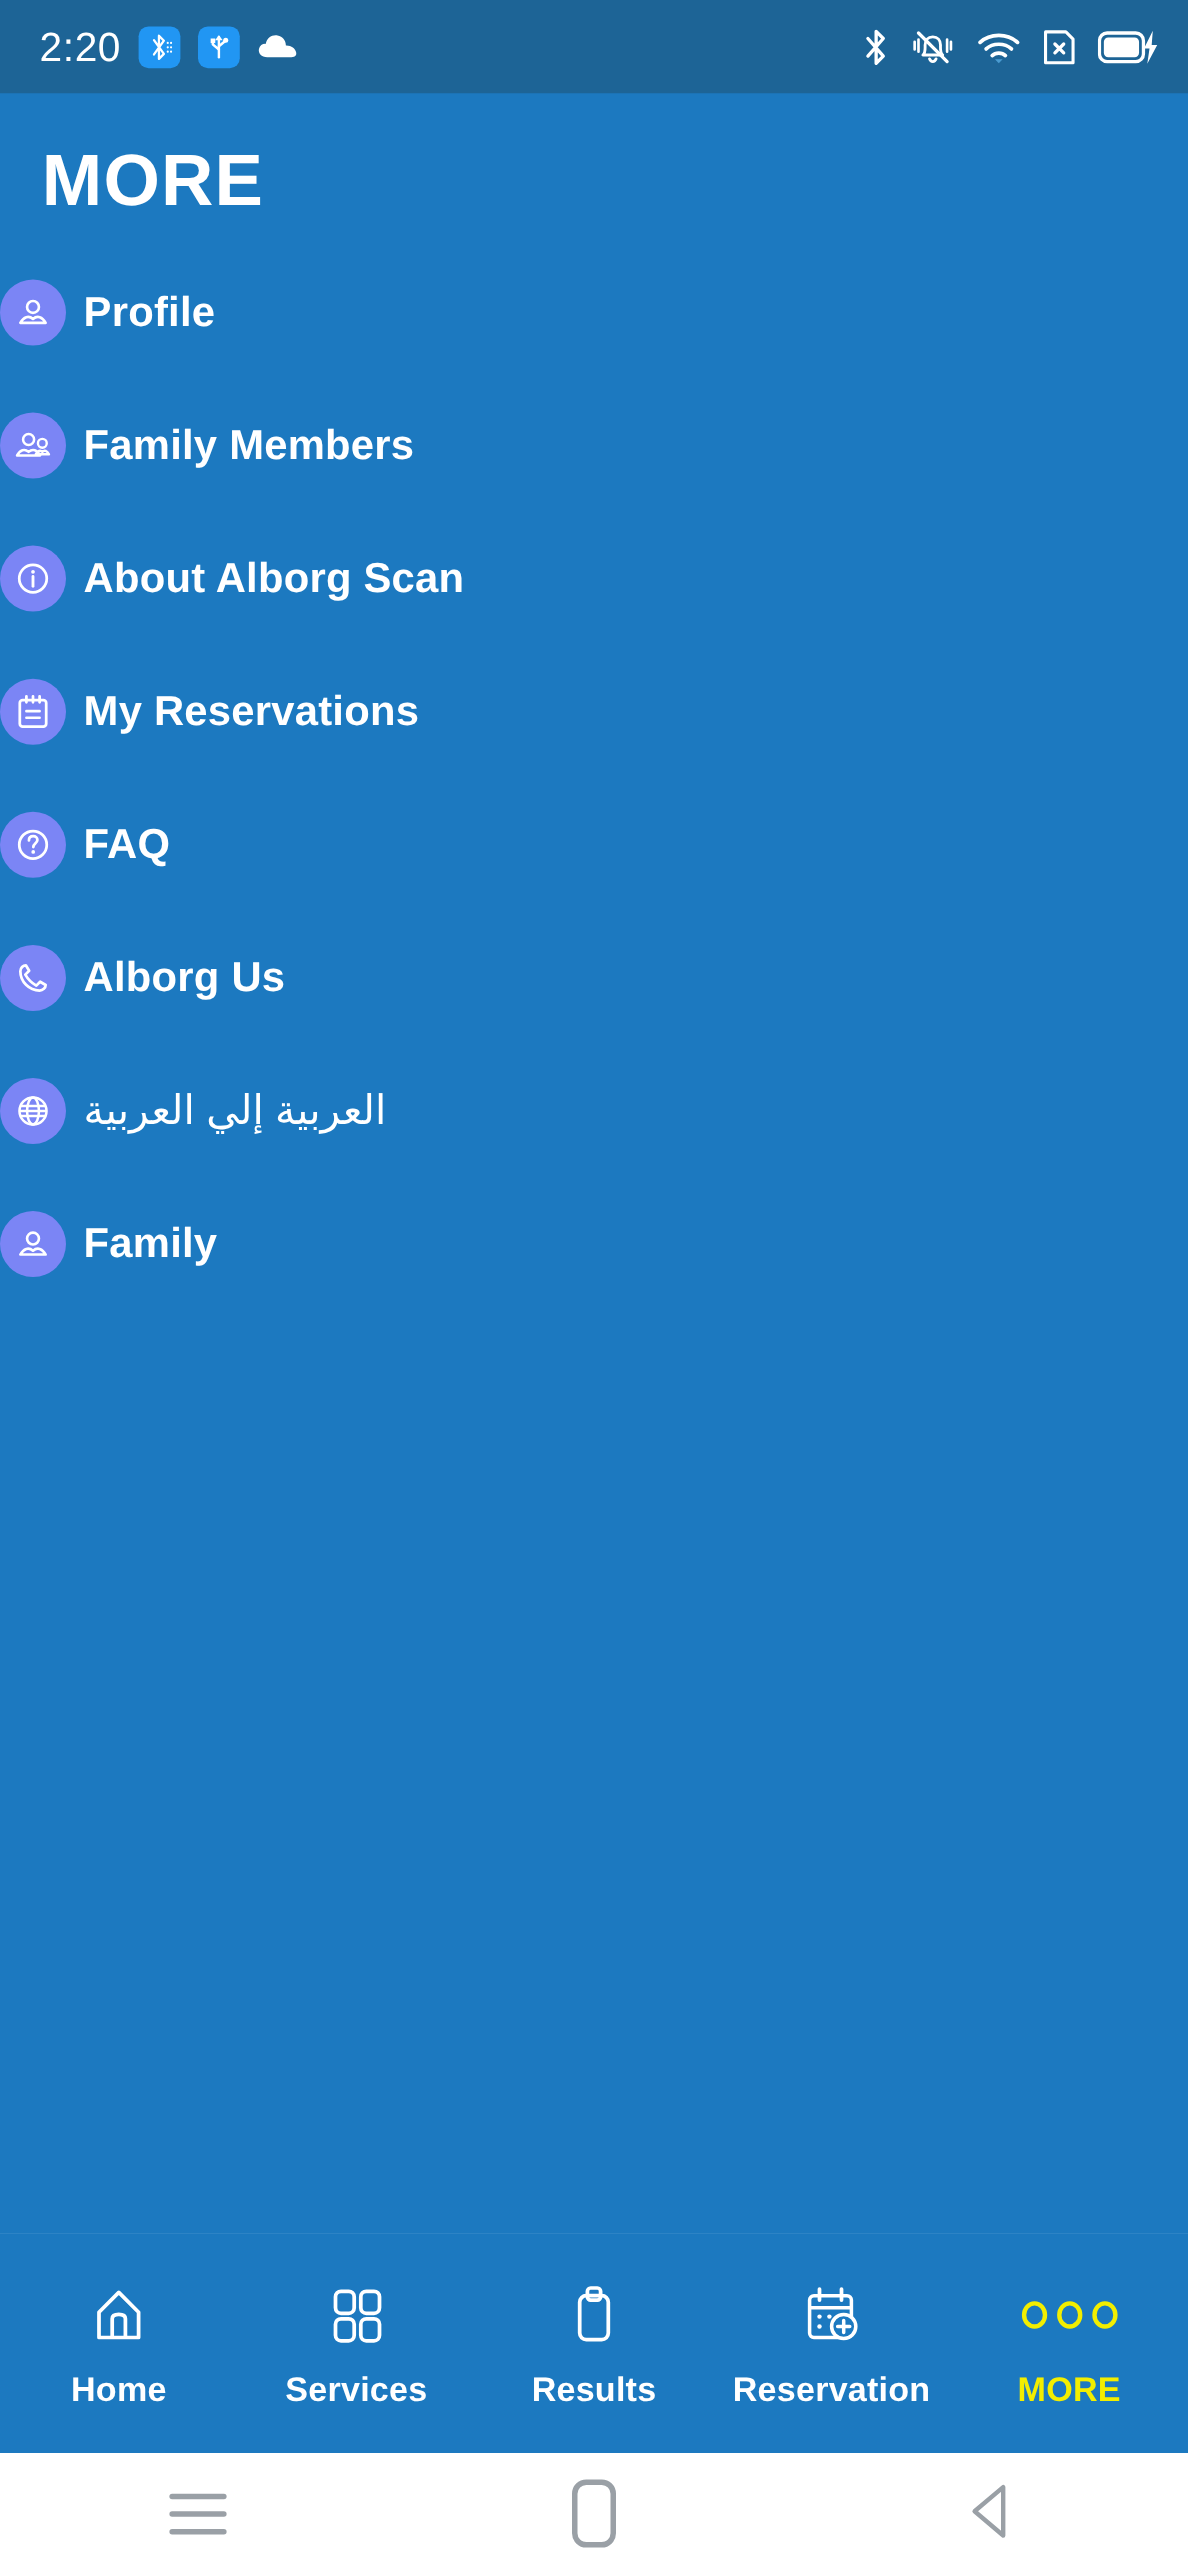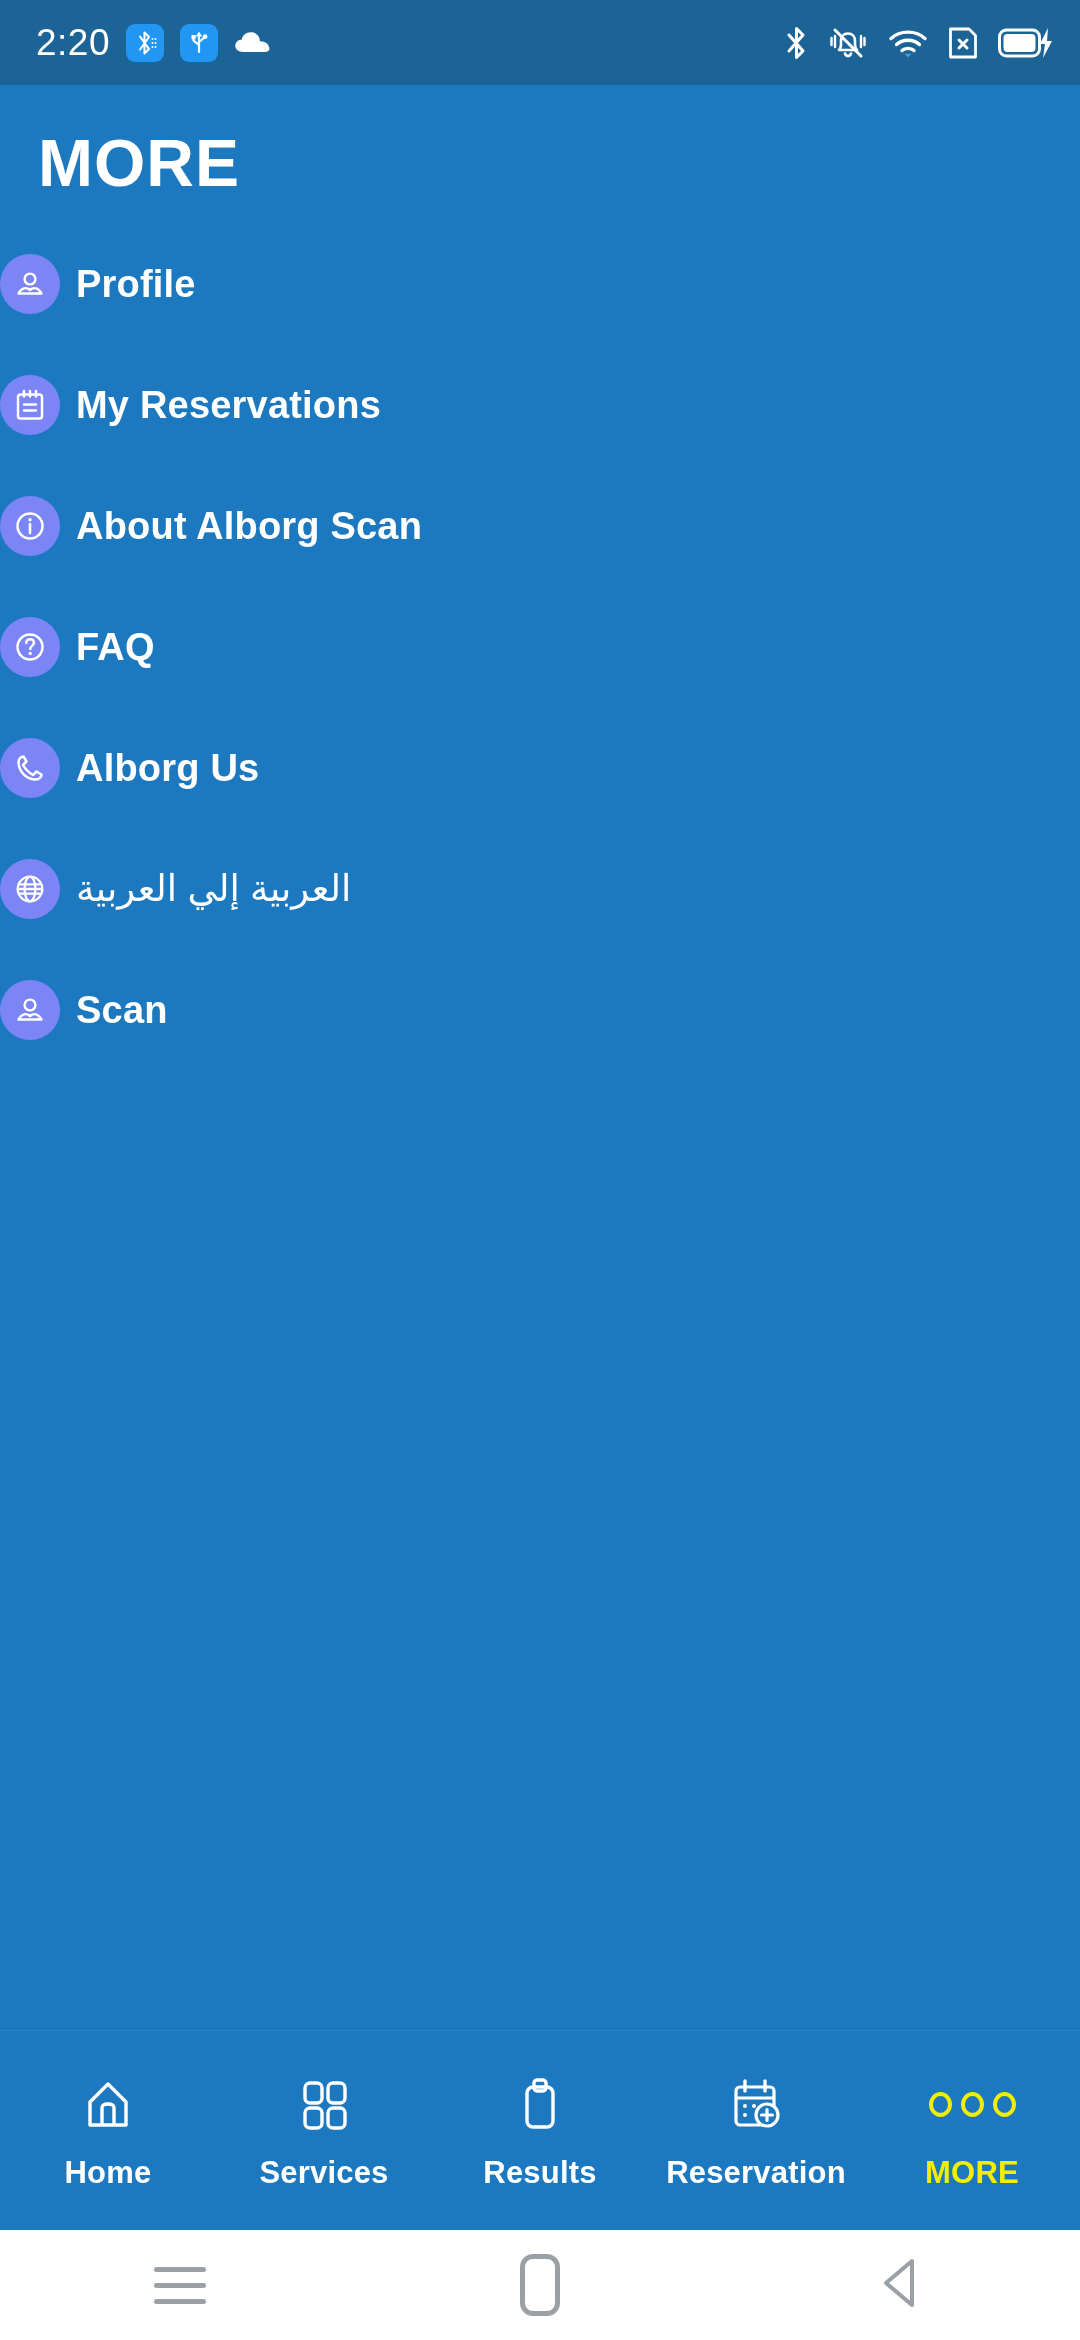--- a/index.html
+++ b/index.html
@@ -233,47 +233,58 @@
     <div class="menu-item">
       <span class="menu-icon">
         <svg width="34" height="34" viewBox="0 0 34 34">
           <circle cx="17" cy="12" r="5.4" fill="none" stroke="#fff" stroke-width="2.4"></circle>
           <path d="M5.5 26.5 C8.5 21 13 19.5 17 23 C21 19.5 25.5 21 28.5 26.5 Z" fill="none" stroke="#fff" stroke-width="2.4" stroke-linejoin="round"></path>
         </svg>
       </span>
       <span class="menu-label">Profile</span>
     </div>
 
+    <div class="menu-item">
+      <span class="menu-icon">
+        <svg width="36" height="34" viewBox="0 0 36 34">
+          <circle cx="14" cy="11.5" r="5" fill="none" stroke="#fff" stroke-width="2.3"></circle>
+          <path d="M3.5 26 C6.3 21 10.3 19.6 14 22.8 C17.7 19.6 21.7 21 24.5 26 Z" fill="none" stroke="#fff" stroke-width="2.3" stroke-linejoin="round"></path>
+          <circle cx="26.5" cy="15" r="4" fill="none" stroke="#fff" stroke-width="2.2"></circle>
+          <path d="M20.5 25 C22.2 21.7 24.6 20.8 26.5 22.8 C28.4 20.8 30.8 21.7 32.5 25 Z" fill="none" stroke="#fff" stroke-width="2.2" stroke-linejoin="round"></path>
+        </svg>
+      </span>
+      <span class="menu-label">Family Members</span>
+    </div>
+
+    <div class="menu-item">
+      <span class="menu-icon">
+        <svg width="34" height="34" viewBox="0 0 34 34">
+          <circle cx="17" cy="17" r="12.5" fill="none" stroke="#fff" stroke-width="2.5"></circle>
+          <circle cx="17" cy="10.8" r="1.7" fill="#fff"></circle>
+          <path d="M17 15 L17 24" stroke="#fff" stroke-width="2.6" stroke-linecap="round"></path>
+        </svg>
+      </span>
+      <span class="menu-label">About Alborg Scan</span>
+    </div>
 
     <div class="menu-item">
       <span class="menu-icon">
         <svg width="32" height="34" viewBox="0 0 32 34">
           <rect x="4" y="6.5" width="24" height="24" rx="2.6" fill="none" stroke="#fff" stroke-width="2.5"></rect>
           <path d="M10 3 L10 8.5 M16 3 L16 8.5 M22 3 L22 8.5" stroke="#fff" stroke-width="2.5" stroke-linecap="round"></path>
           <path d="M10 16.5 L22 16.5 M10 22.5 L22 22.5" stroke="#fff" stroke-width="2.4" stroke-linecap="round"></path>
         </svg>
       </span>
       <span class="menu-label">My Reservations</span>
     </div>
 
     <div class="menu-item">
       <span class="menu-icon">
         <svg width="34" height="34" viewBox="0 0 34 34">
           <circle cx="17" cy="17" r="12.5" fill="none" stroke="#fff" stroke-width="2.5"></circle>
-          <circle cx="17" cy="10.8" r="1.7" fill="#fff"></circle>
-          <path d="M17 15 L17 24" stroke="#fff" stroke-width="2.6" stroke-linecap="round"></path>
-        </svg>
-      </span>
-      <span class="menu-label">About Alborg Scan</span>
-    </div>
-
-    <div class="menu-item">
-      <span class="menu-icon">
-        <svg width="34" height="34" viewBox="0 0 34 34">
-          <circle cx="17" cy="17" r="12.5" fill="none" stroke="#fff" stroke-width="2.5"></circle>
           <path d="M13.3 13 C13.3 10.6 15 9.2 17.2 9.2 C19.4 9.2 21 10.7 21 12.7 C21 15.3 17.3 15.9 17.3 19" fill="none" stroke="#fff" stroke-width="2.5" stroke-linecap="round"></path>
           <circle cx="17.2" cy="23.5" r="1.7" fill="#fff"></circle>
         </svg>
       </span>
       <span class="menu-label">FAQ</span>
     </div>
 
     <div class="menu-item">
       <span class="menu-icon">
         <svg width="32" height="32" viewBox="0 0 32 32">
@@ -294,21 +305,21 @@
       <span class="menu-label rtl">العربية إلي العربية</span>
     </div>
 
     <div class="menu-item">
       <span class="menu-icon">
         <svg width="34" height="34" viewBox="0 0 34 34">
           <circle cx="17" cy="12" r="5.4" fill="none" stroke="#fff" stroke-width="2.4"></circle>
           <path d="M5.5 26.5 C8.5 21 13 19.5 17 23 C21 19.5 25.5 21 28.5 26.5 Z" fill="none" stroke="#fff" stroke-width="2.4" stroke-linejoin="round"></path>
         </svg>
       </span>
-      <span class="menu-label">Scan</span>
+      <span class="menu-label">Family</span>
     </div>
 
   </div>
 </div>
 
 <div id="bottom-nav">
 
   <div class="tab">
     <span class="tab-icon">
       <svg width="58" height="58" viewBox="0 0 58 58">

